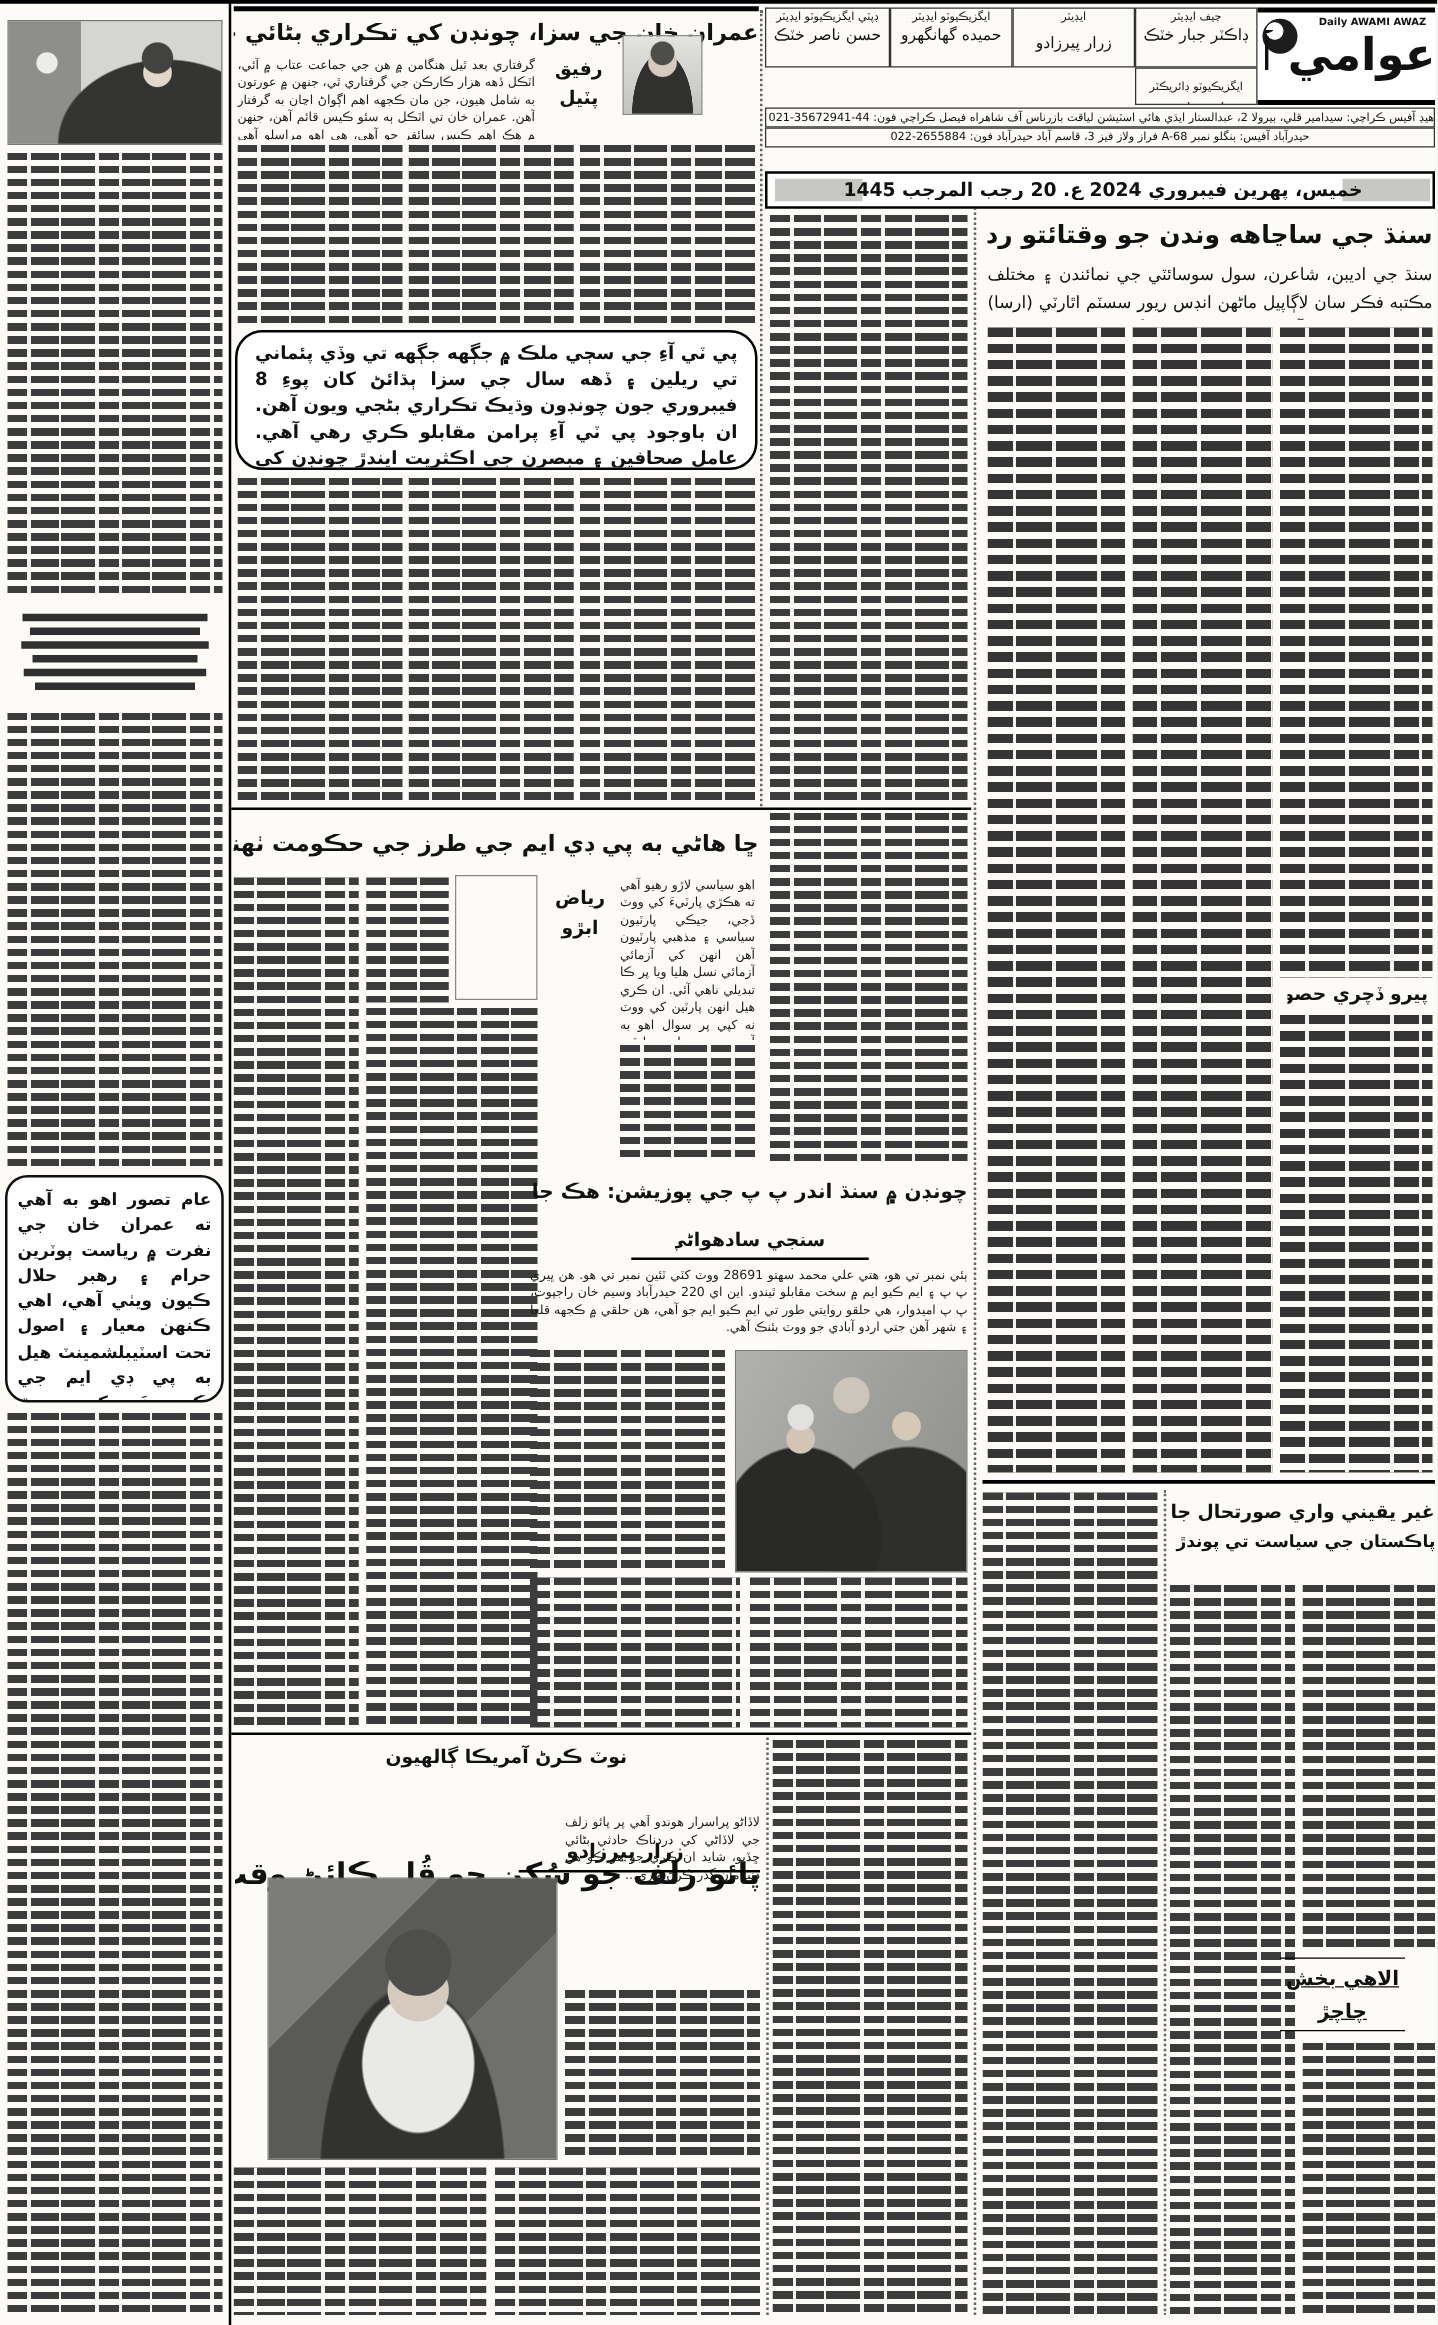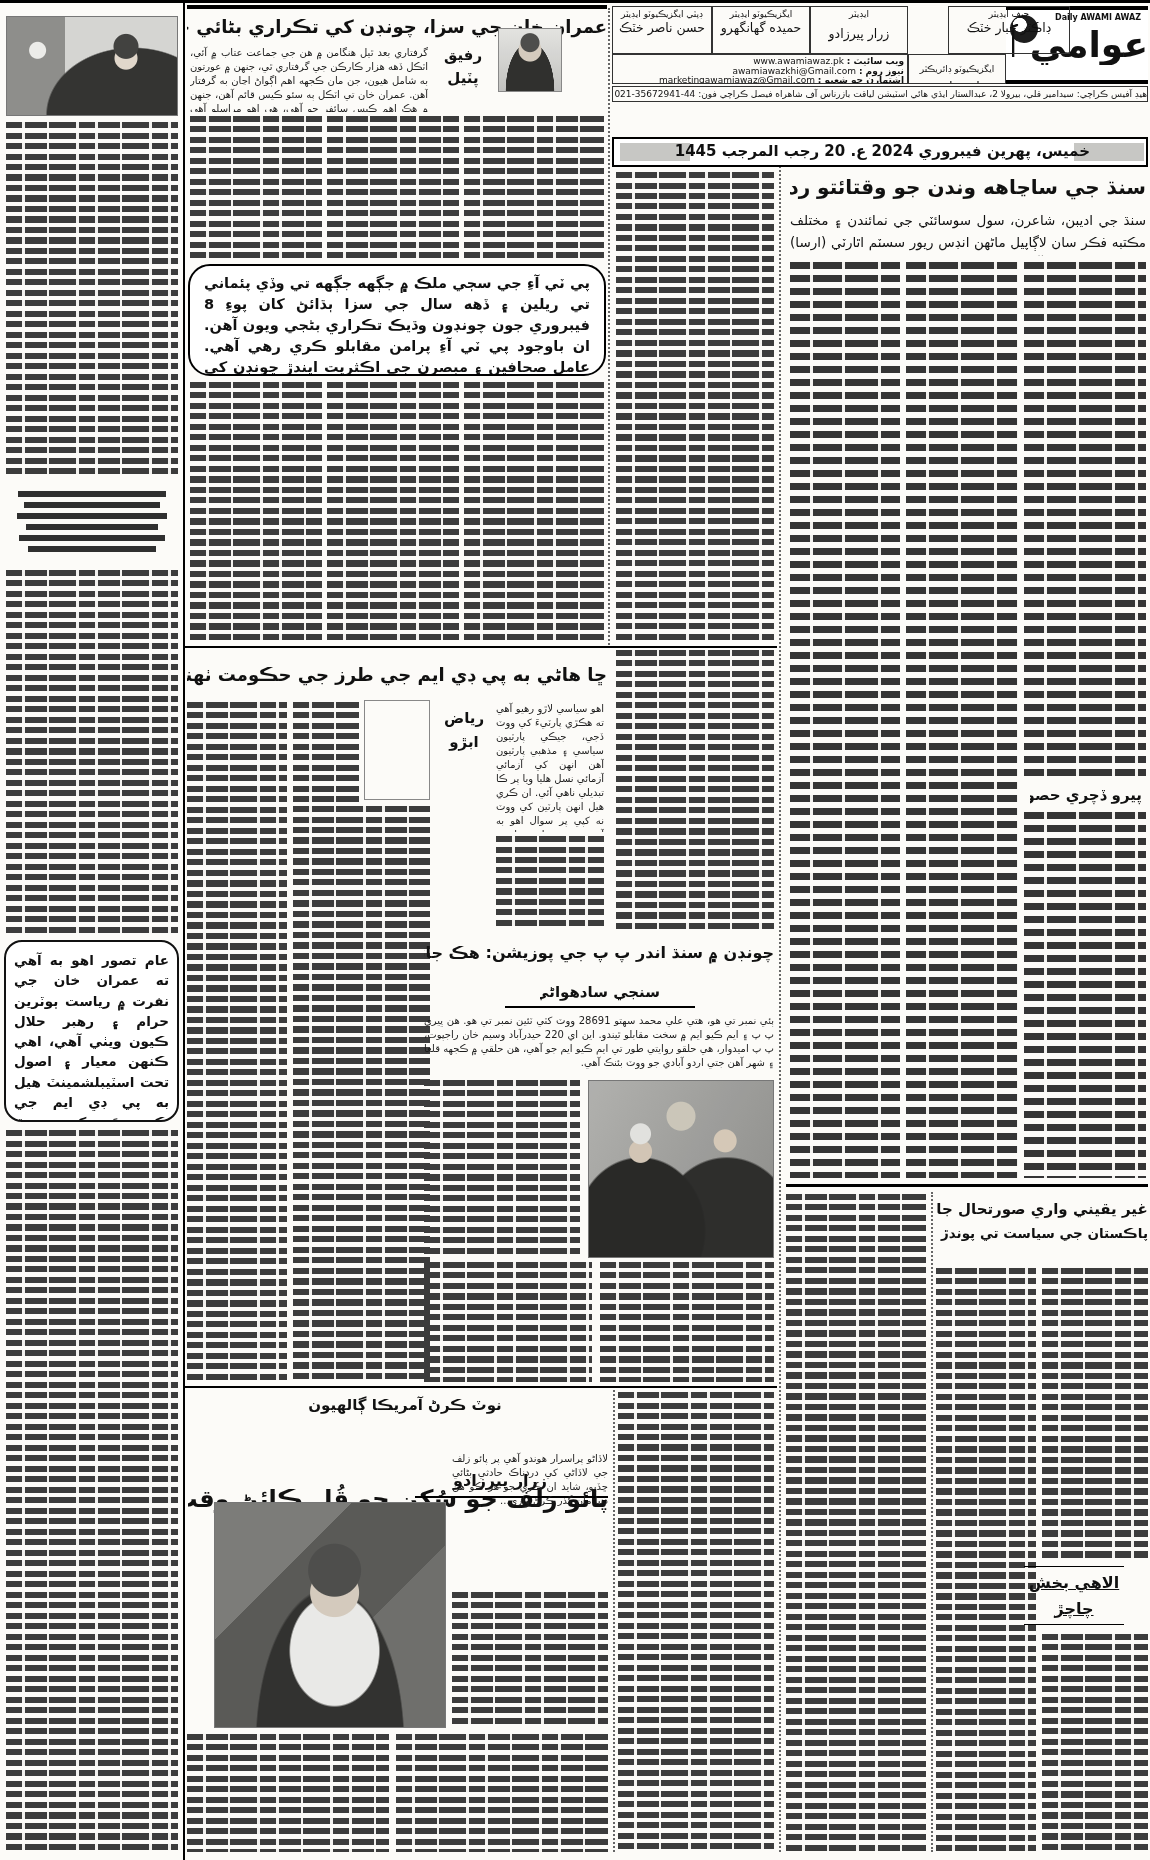--- a/index.html
+++ b/index.html
@@ -45,51 +45,44 @@
   <div class="abs dot-v" style="left:779px;top:162px;width:0;height:1690px;"></div>
   <div class="abs dot-v" style="left:613px;top:1390px;width:0;height:462px;"></div>
   <div class="abs dot-v" style="left:931px;top:1192px;width:0;height:660px;"></div>
 
   <div class="abs" style="left:1006px;top:6px;width:142px;height:78px;border-top:4px solid #000;border-bottom:4px solid #000;background:#fff;">
     <div class="abs b" style="left:44px;top:3px;width:96px;font-size:8px;text-align:center;">Daily AWAMI AWAZ</div>
     <div class="abs" style="left:4px;top:5px;width:28px;height:28px;border-radius:50%;background:radial-gradient(circle at 35% 35%, #fff 0 26%, #1d1d1d 28% 100%);"></div>
     <div class="abs rtl b fit" style="left:6px;top:14px;width:136px;font-size:36px;text-align:left;">عوامي آواز</div>
   </div>
 
-  <div class="abs cell rtl c" style="left:948px;top:6px;width:122px;height:48px;">
+  <div class="abs cell rtl c" style="left:908px;top:6px;width:98px;height:48px;">
     <div class="role">چيف ايڊيٽر</div>
     <div class="name">ڊاڪٽر جبار خٽڪ</div>
   </div>
   <div class="abs cell rtl c" style="left:810px;top:6px;width:98px;height:48px;">
     <div class="role">ايڊيٽر</div>
     <div class="name" style="margin-top:6px;">زرار پيرزادو</div>
   </div>
   <div class="abs cell rtl c" style="left:712px;top:6px;width:98px;height:48px;">
     <div class="role">ايگزيڪيوٽو ايڊيٽر</div>
     <div class="name">حميده گهانگهرو</div>
   </div>
   <div class="abs cell rtl c" style="left:612px;top:6px;width:100px;height:48px;">
     <div class="role">ڊپٽي ايگزيڪيوٽو ايڊيٽر</div>
     <div class="name">حسن ناصر خٽڪ</div>
   </div>
 
   <div class="abs cell rtl c" style="left:908px;top:54px;width:98px;height:30px;">
     <span class="role">ايگزيڪيوٽو ڊائريڪٽر</span>
     <span class="name">انور بلوچ</span>
   </div>
-  <div class="abs cell rtl" style="left:612px;top:54px;width:296px;height:30px;font-size:9px;line-height:9.5px;">
-    <div><span class="b">ويب سائيٽ :</span>
-      <bdo dir="ltr">www.awamiawaz.pk</bdo></div>
-    <div><span class="b">نيوز روم :</span>
-      <bdo dir="ltr">awamiawazkhi@Gmail.com</bdo></div>
-    <div><span class="b">اشتهارن جو شعبو :</span>
-      <bdo dir="ltr">marketingawamiawaz@Gmail.com</bdo></div>
-  </div>
 
   <div class="abs office rtl fit" style="left:612px;top:86px;width:536px;height:16px;">هيڊ آفيس ڪراچي: سيدامير قلي، بيرولا 2، عبدالستار ايڌي هائي اسٽيشن لياقت بازرناس آف شاهراه فيصل ڪراچي فون: 44-35672941-021 فيڪس: 46-35672945-021</div>
+  <div class="abs office rtl fit" style="left:612px;top:102px;width:536px;height:16px;">حيدرآباد آفيس: بنگلو نمبر A-68 فراز ولاز فيز 3، قاسم آباد حيدرآباد فون: 2655884-022</div>
 
   <div class="abs" style="left:612px;top:137px;width:536px;height:30px;border:2px solid #000;background:#fff;">
     <div class="abs" style="left:6px;top:4px;width:70px;height:18px;background:#c7c7c4;"></div>
     <div class="abs" style="left:460px;top:4px;width:70px;height:18px;background:#c7c7c4;"></div>
     <div class="abs rtl b c fit" style="left:60px;top:3px;width:416px;font-size:15px;">خميس، پهرين فيبروري 2024 ع. 20 رجب المرجب 1445هه</div>
   </div>
 
   <div class="abs rtl b c fit" style="left:187px;top:5px;width:420px;height:38px;border-top:4px solid #000;font-size:18px;line-height:36px;">عمران خان جي سزا، چونڊن کي تڪراري بڻائي ڇڏيو!</div>
   <div class="abs rtl body-txt" style="left:190px;top:46px;width:238px;height:66px;">گرفتاري بعد ٿيل هنگامن ۾ هن جي جماعت عتاب ۾ آئي، اٽڪل ڏهه هزار ڪارڪن جي گرفتاري ٿي، جنهن ۾ عورتون به شامل هيون، جن مان ڪجهه اهم اڳواڻ اڃان به گرفتار آهن. عمران خان تي اٽڪل ٻه سئو ڪيس قائم آهن، جنهن ۾ هڪ اهم ڪيس سائفر جو آهي، هي اهو مراسلو آهي جيڪو 7 مارچ تي آمريڪا ۾ مقيم پاڪستاني سفير موڪليو هو.</div>
   <div class="abs rtl b c" style="left:434px;top:44px;width:58px;font-size:15px;line-height:1.5;">

